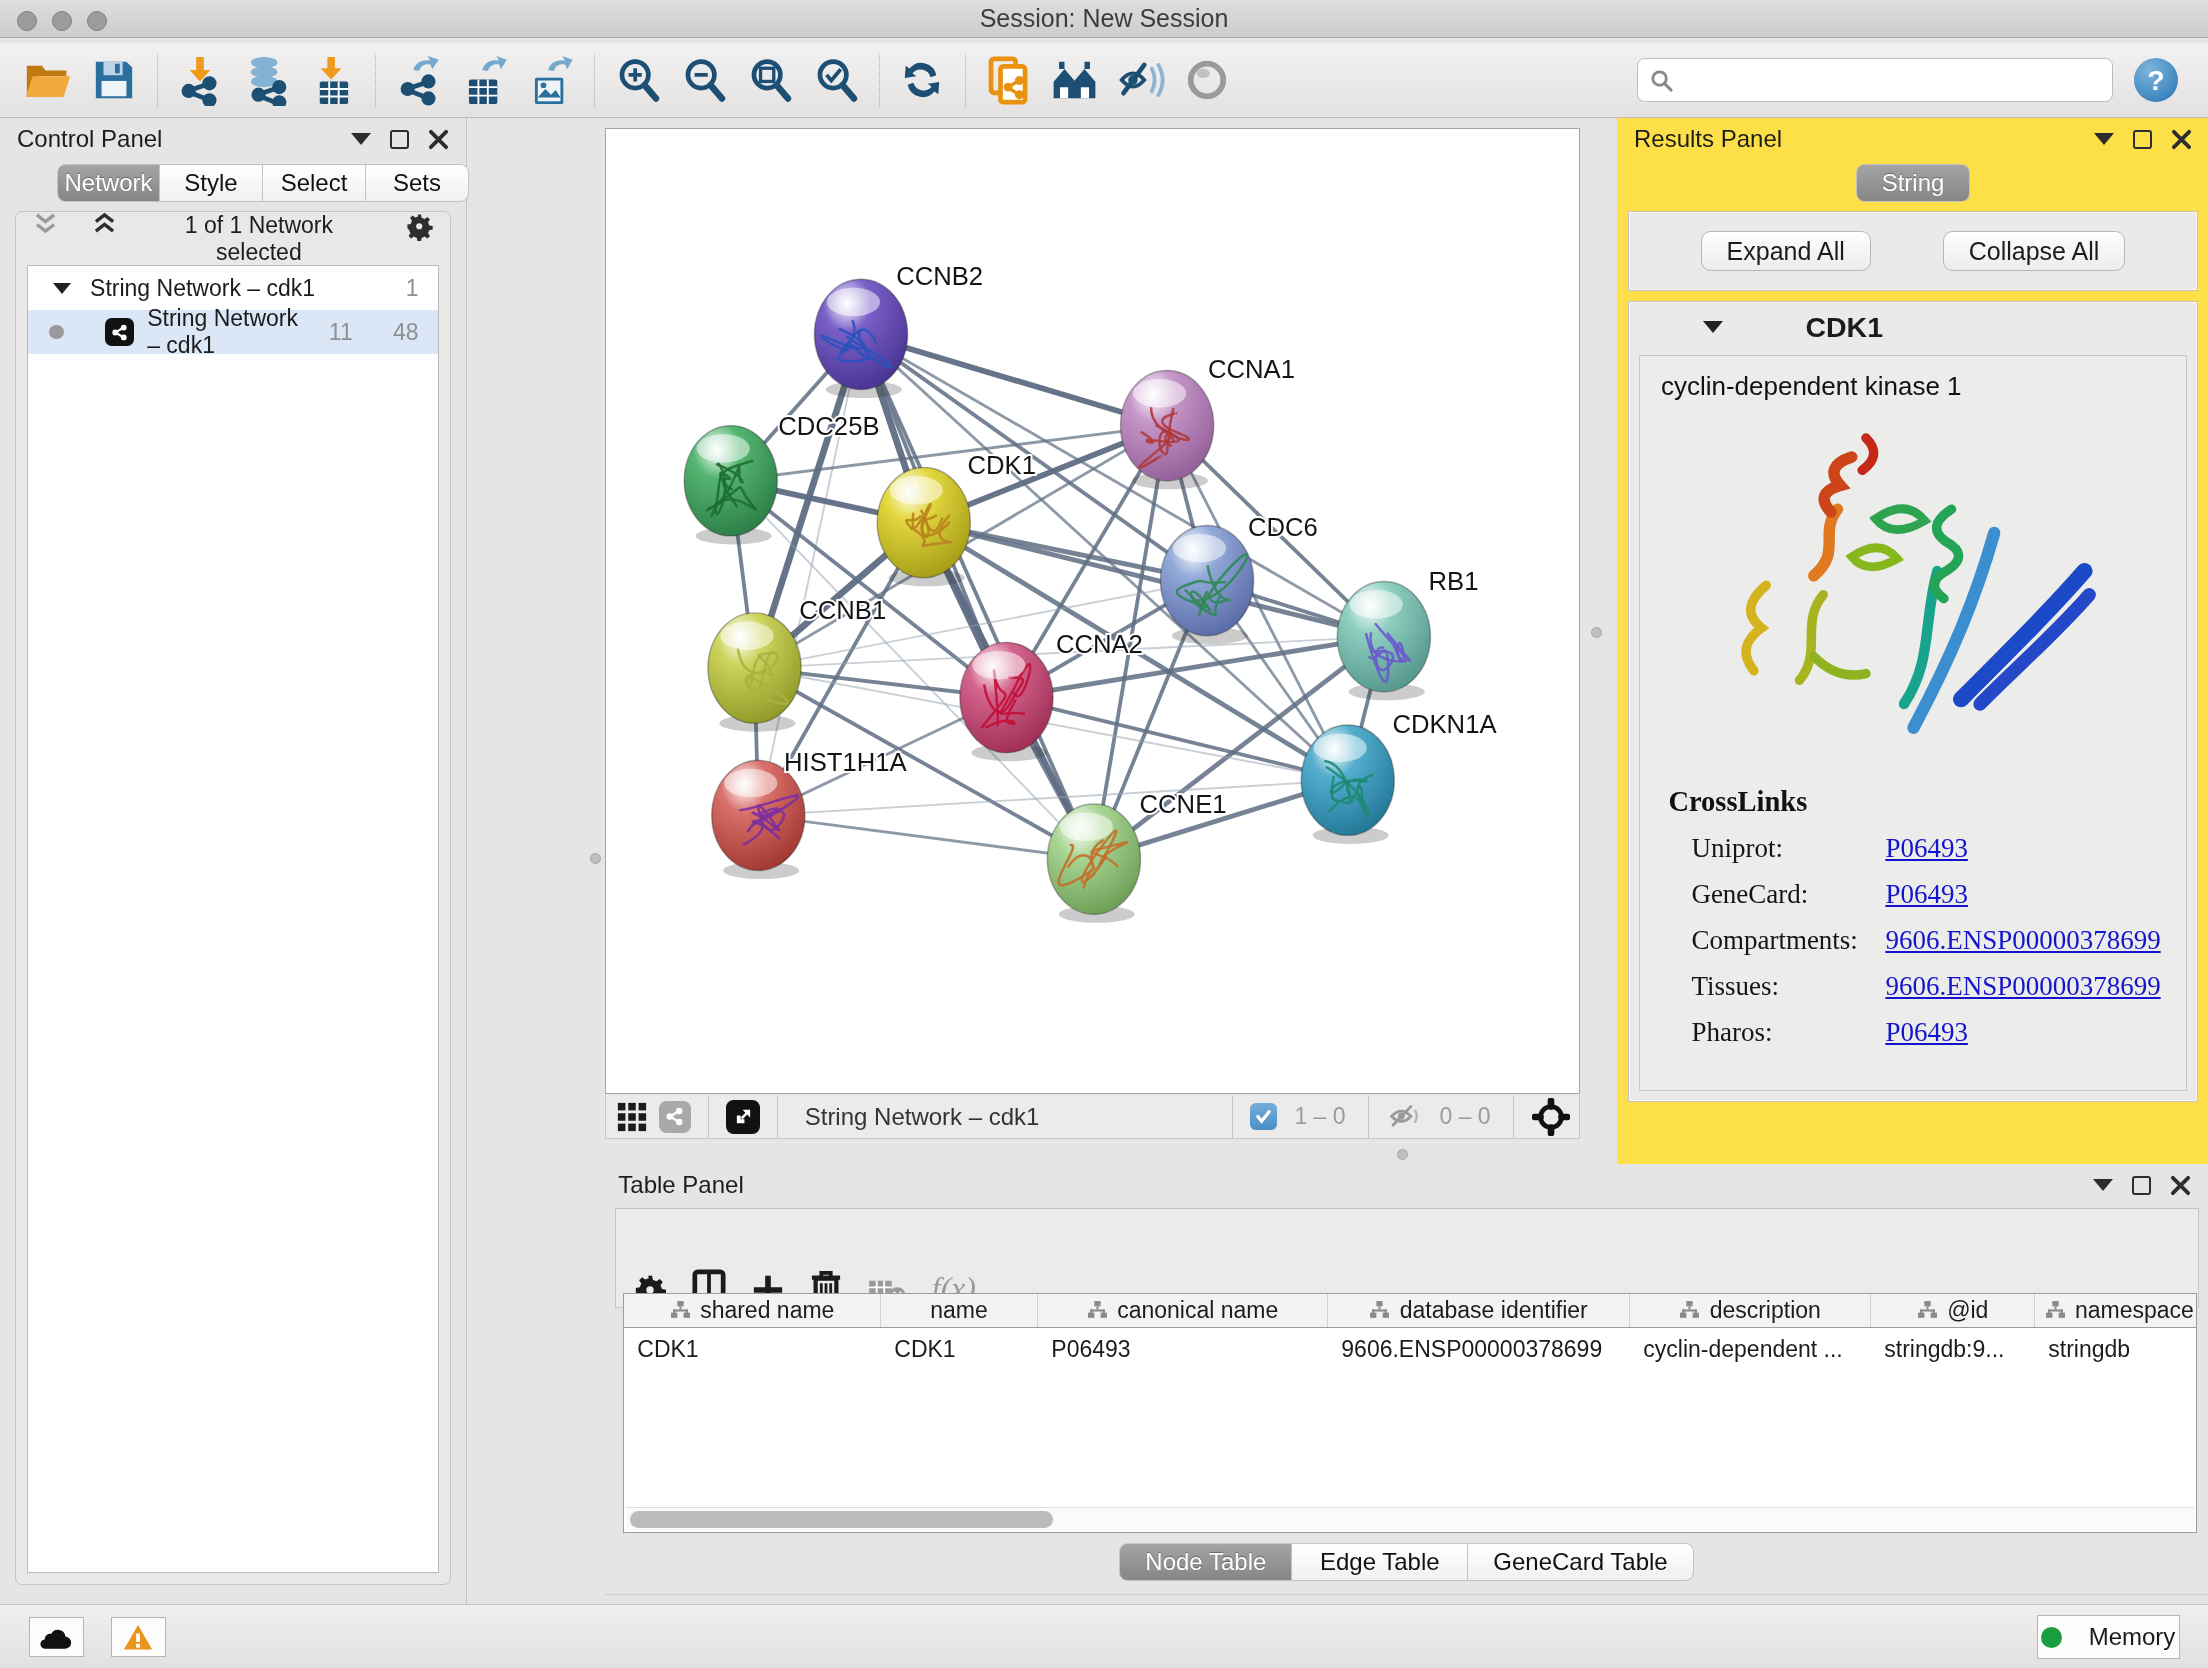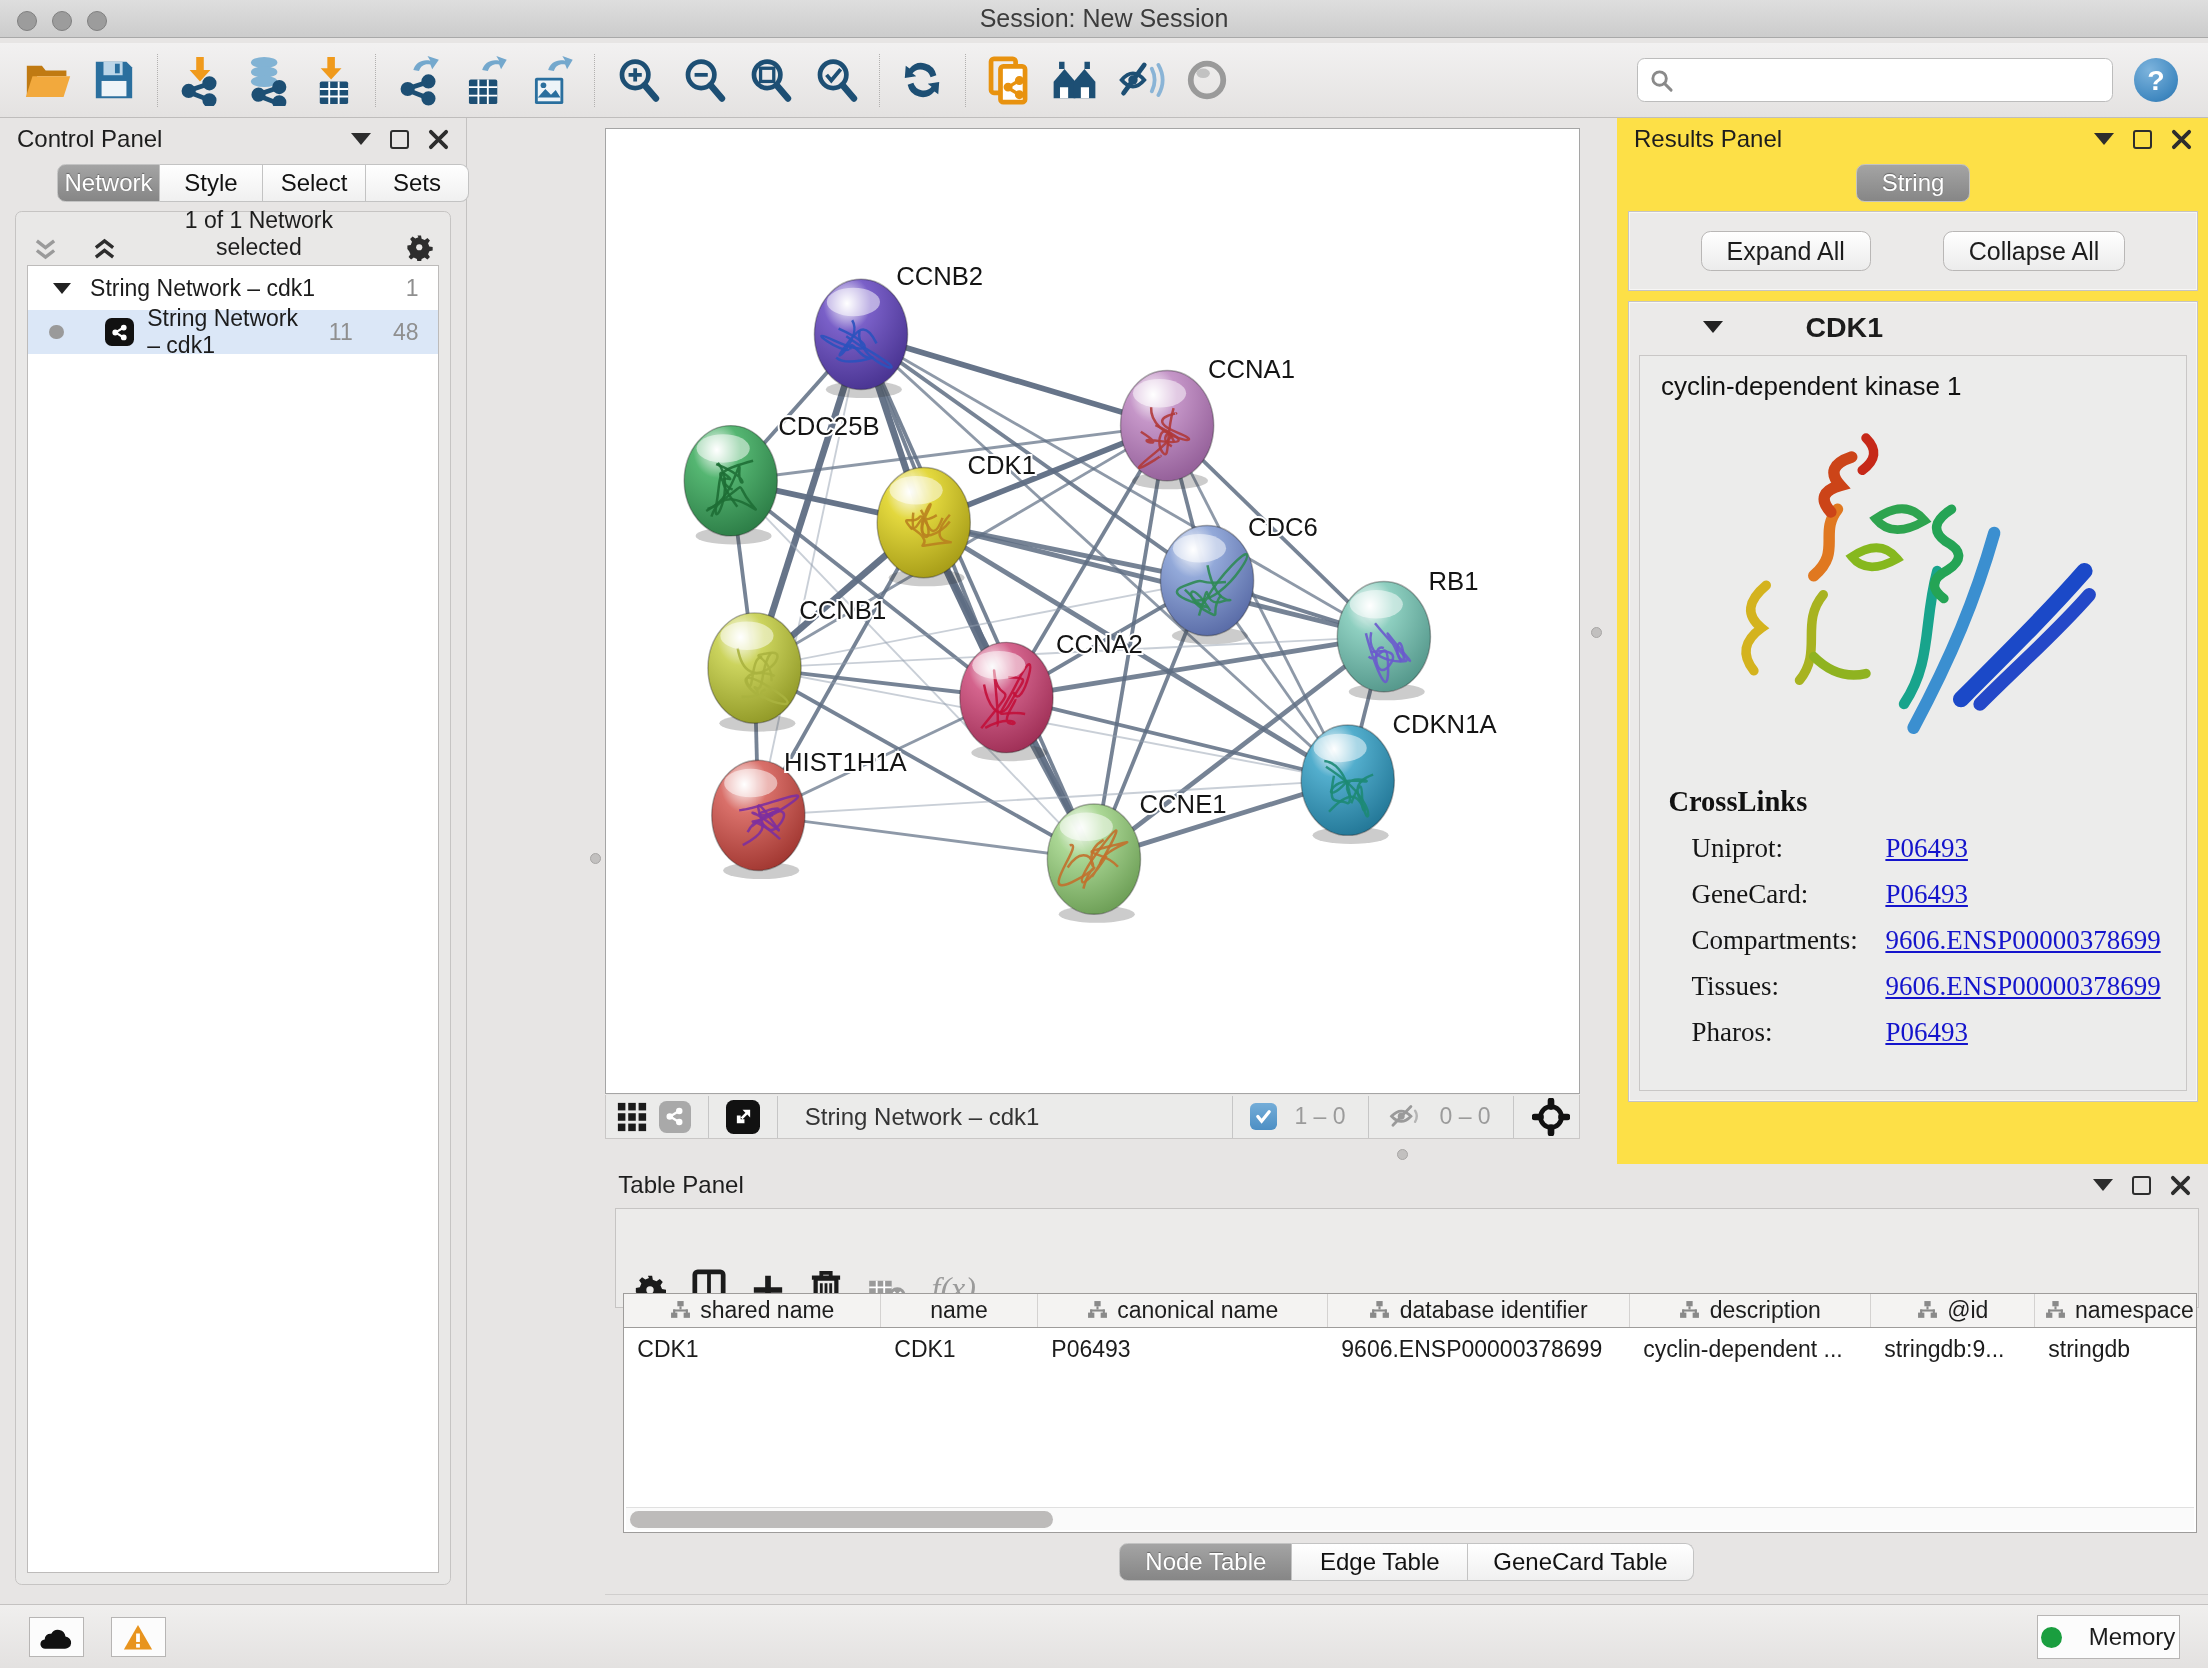--- a/index.html
+++ b/index.html
@@ -27,21 +27,21 @@
 
 .seg{display:flex}
 .seg .tab{min-width:103px;padding:0 25px;height:38px;display:flex;align-items:center;justify-content:center;font-size:24px;background:linear-gradient(#ffffff,#f0f0f0);border:1px solid #c3c3c3;border-left-width:0;color:#111}
 .seg .tab:first-child{border-left-width:1px;border-radius:8.6px 0 0 8.6px}
 .seg .tab:last-child{border-radius:0 8.6px 8.6px 0}
 .seg .tab.active{background:linear-gradient(#a4a4a4,#868686);color:#fff;text-shadow:0 -1px 1px rgba(0,0,0,.35)}
 
 .control-panel{position:absolute;top:118px;left:0;width:467px;height:1486px;background:#e7e5e4;border-right:1.9px solid #c4c2c1}
 .cp-tabs{margin:3.8px 0 0 57px}
 .cp-box{position:absolute;left:15px;right:15px;top:93px;bottom:19px;background:#e9e8e7;border:1.9px solid #c6c4c3;border-radius:6.7px}
-.cp-box-head{height:49px;display:flex;align-items:flex-end;padding:0 17px;gap:34px}
+.cp-box-head{height:49px;display:flex;align-items:flex-start;padding:0 17px;gap:34px}
 .cp-box-head .sel-text{flex:1;text-align:center;font-size:23px;color:#1d1d1d}
 .cp-list{position:absolute;left:11.4px;right:11.4px;top:53px;bottom:11.4px;background:#fff;border:1.9px solid #bdbbba}
 .tree-row{display:flex;align-items:center;height:44px;font-size:23px;padding:0 19px;gap:13.3px}
 .tree-row .flex{flex:1}
 .tree-row.selected{background:#dbe7f7}
 .tree-root-caret{width:0;height:0;border-left:9.5px solid transparent;border-right:9.5px solid transparent;border-top:11.4px solid #222;margin:0 5.7px}
 .tree-dot{width:14.3px;height:14.3px;border-radius:50%;background:#9a9a9a;margin-left:1.9px}
 .share-badge{width:28.5px;height:28.5px;background:#111;border-radius:6.7px;display:flex;align-items:center;justify-content:center;margin-left:28.5px}
 .count{color:#8f8f8f}
 

